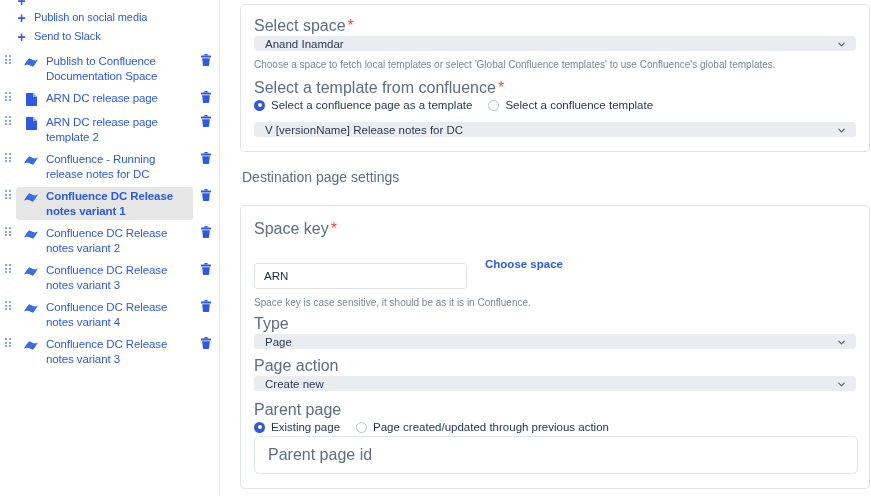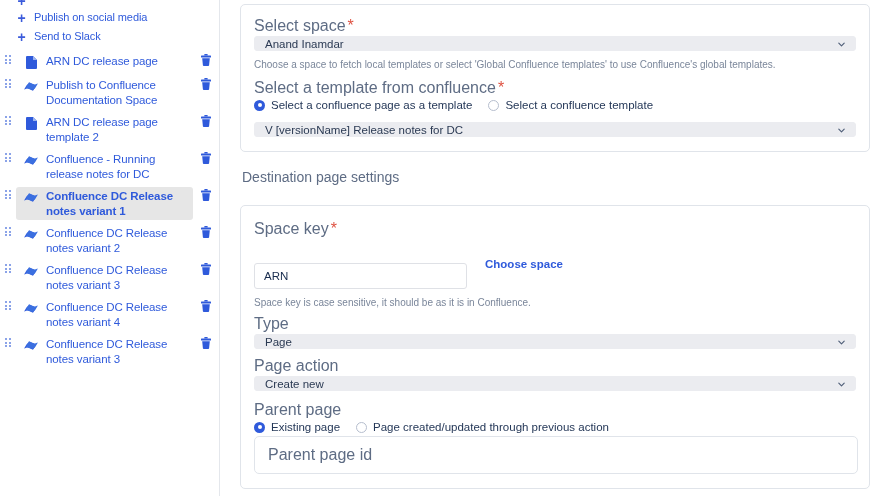--- a/index.html
+++ b/index.html
@@ -338,54 +338,54 @@
               <i></i>
               <i></i>
               <i></i>
               <i></i>
               <i></i>
               <i></i>
             </span>
           </span>
           <div class="node-main">
             <span class="type-icon">
+              <svg width="14" height="13" viewBox="0 0 14 13">
+                <path d="M0.6 9.6c1.9-1.2 3.4-1.3 5.3-.3l2.4 1.3c.4.2.9 0 1.1-.4l2.3-4c.2-.4 0-.9-.4-1.1-.5-.2-1.5-.7-2.5-1.2C6.4 2.6 4 2.9 2.3 5.8L0.4 8.9c-.2.3-.1.6.2.7z" fill="#2f5adb"></path>
+                <path d="M13.4 3.4c-1.9 1.2-3.4 1.3-5.3.3L5.7 2.4c-.4-.2-.9 0-1.1.4l-2.3 4c-.2.4 0 .9.4 1.1.5.2 1.5.7 2.5 1.2 2.4 1.3 4.8 1 6.5-1.9l1.9-3.1c.2-.3.1-.6-.2-.7z" fill="#3b6fe0"></path>
+              </svg>
+            </span>
+            <span class="node-label">Publish to Confluence Documentation Space</span>
+          </div>
+          <span class="trash-btn">
+            <svg width="10" height="12" viewBox="0 0 10 12">
+              <rect x="0" y="1.6" width="10" height="1.9" rx="0.5" fill="#2f5adb"></rect>
+              <rect x="3.3" y="0" width="3.4" height="1.6" rx="0.4" fill="#2f5adb"></rect>
+              <path d="M1.2 4.2h7.6l-.7 7A.9.9 0 0 1 7.2 12H2.8a.9.9 0 0 1-.9-.8z" fill="#2f5adb"></path>
+            </svg>
+          </span>
+        </div>
+        <div class="node-row">
+          <span class="drag-handle">
+            <span class="dots-grid">
+              <i></i>
+              <i></i>
+              <i></i>
+              <i></i>
+              <i></i>
+              <i></i>
+            </span>
+          </span>
+          <div class="node-main">
+            <span class="type-icon">
               <svg width="11" height="13" viewBox="0 0 11 13">
                 <path d="M1 0h6l4 4v8a1 1 0 0 1-1 1H1a1 1 0 0 1-1-1V1a1 1 0 0 1 1-1z" fill="#2f5adb"></path>
                 <path d="M7 0l4 4H7.6A.6.6 0 0 1 7 3.4V0z" fill="#9cb4ef"></path>
               </svg>
             </span>
             <span class="node-label">ARN DC release page</span>
-          </div>
-          <span class="trash-btn">
-            <svg width="10" height="12" viewBox="0 0 10 12">
-              <rect x="0" y="1.6" width="10" height="1.9" rx="0.5" fill="#2f5adb"></rect>
-              <rect x="3.3" y="0" width="3.4" height="1.6" rx="0.4" fill="#2f5adb"></rect>
-              <path d="M1.2 4.2h7.6l-.7 7A.9.9 0 0 1 7.2 12H2.8a.9.9 0 0 1-.9-.8z" fill="#2f5adb"></path>
-            </svg>
-          </span>
-        </div>
-        <div class="node-row">
-          <span class="drag-handle">
-            <span class="dots-grid">
-              <i></i>
-              <i></i>
-              <i></i>
-              <i></i>
-              <i></i>
-              <i></i>
-            </span>
-          </span>
-          <div class="node-main">
-            <span class="type-icon">
-              <svg width="14" height="13" viewBox="0 0 14 13">
-                <path d="M0.6 9.6c1.9-1.2 3.4-1.3 5.3-.3l2.4 1.3c.4.2.9 0 1.1-.4l2.3-4c.2-.4 0-.9-.4-1.1-.5-.2-1.5-.7-2.5-1.2C6.4 2.6 4 2.9 2.3 5.8L0.4 8.9c-.2.3-.1.6.2.7z" fill="#2f5adb"></path>
-                <path d="M13.4 3.4c-1.9 1.2-3.4 1.3-5.3.3L5.7 2.4c-.4-.2-.9 0-1.1.4l-2.3 4c-.2.4 0 .9.4 1.1.5.2 1.5.7 2.5 1.2 2.4 1.3 4.8 1 6.5-1.9l1.9-3.1c.2-.3.1-.6-.2-.7z" fill="#3b6fe0"></path>
-              </svg>
-            </span>
-            <span class="node-label">Publish to Confluence Documentation Space</span>
           </div>
           <span class="trash-btn">
             <svg width="10" height="12" viewBox="0 0 10 12">
               <rect x="0" y="1.6" width="10" height="1.9" rx="0.5" fill="#2f5adb"></rect>
               <rect x="3.3" y="0" width="3.4" height="1.6" rx="0.4" fill="#2f5adb"></rect>
               <path d="M1.2 4.2h7.6l-.7 7A.9.9 0 0 1 7.2 12H2.8a.9.9 0 0 1-.9-.8z" fill="#2f5adb"></path>
             </svg>
           </span>
         </div>
         <div class="node-row">

